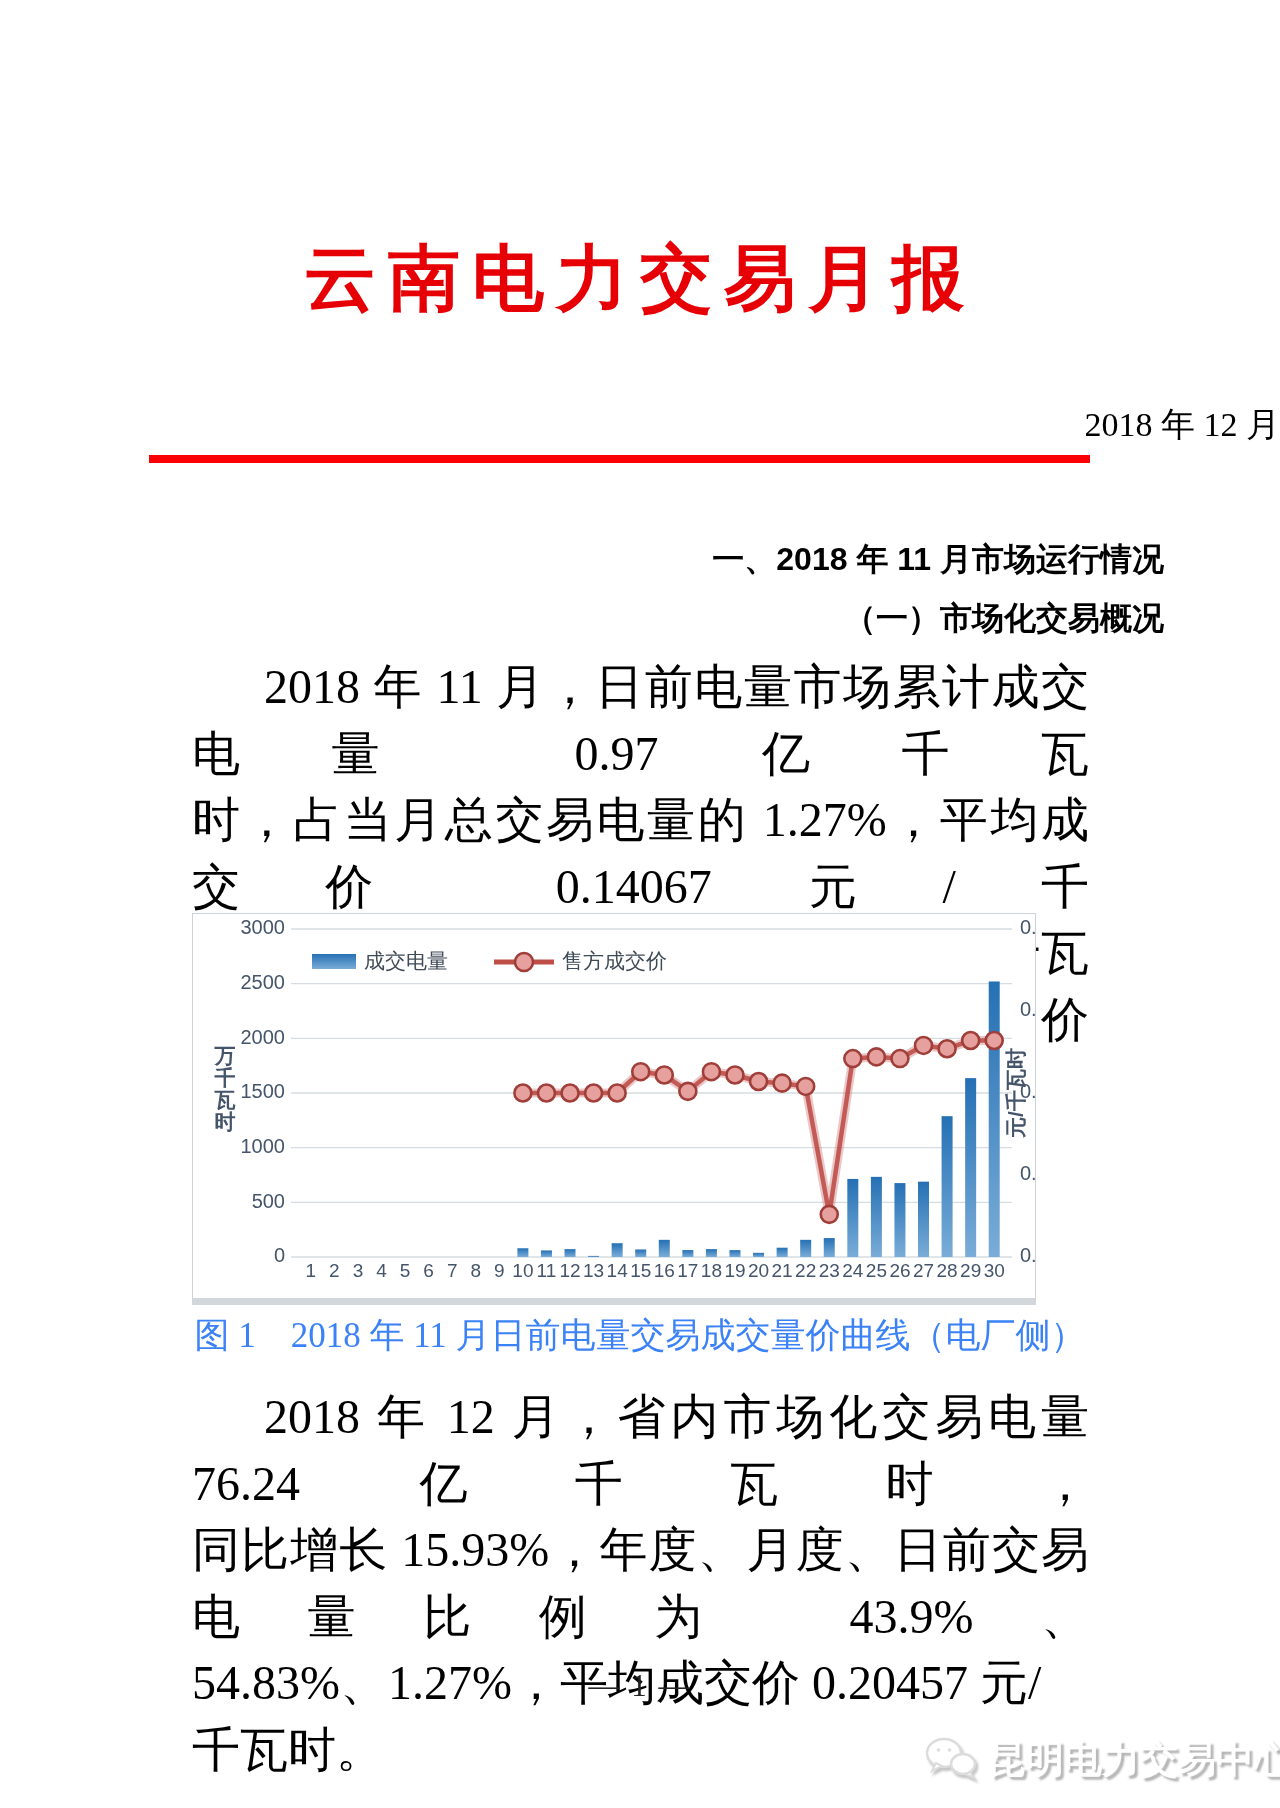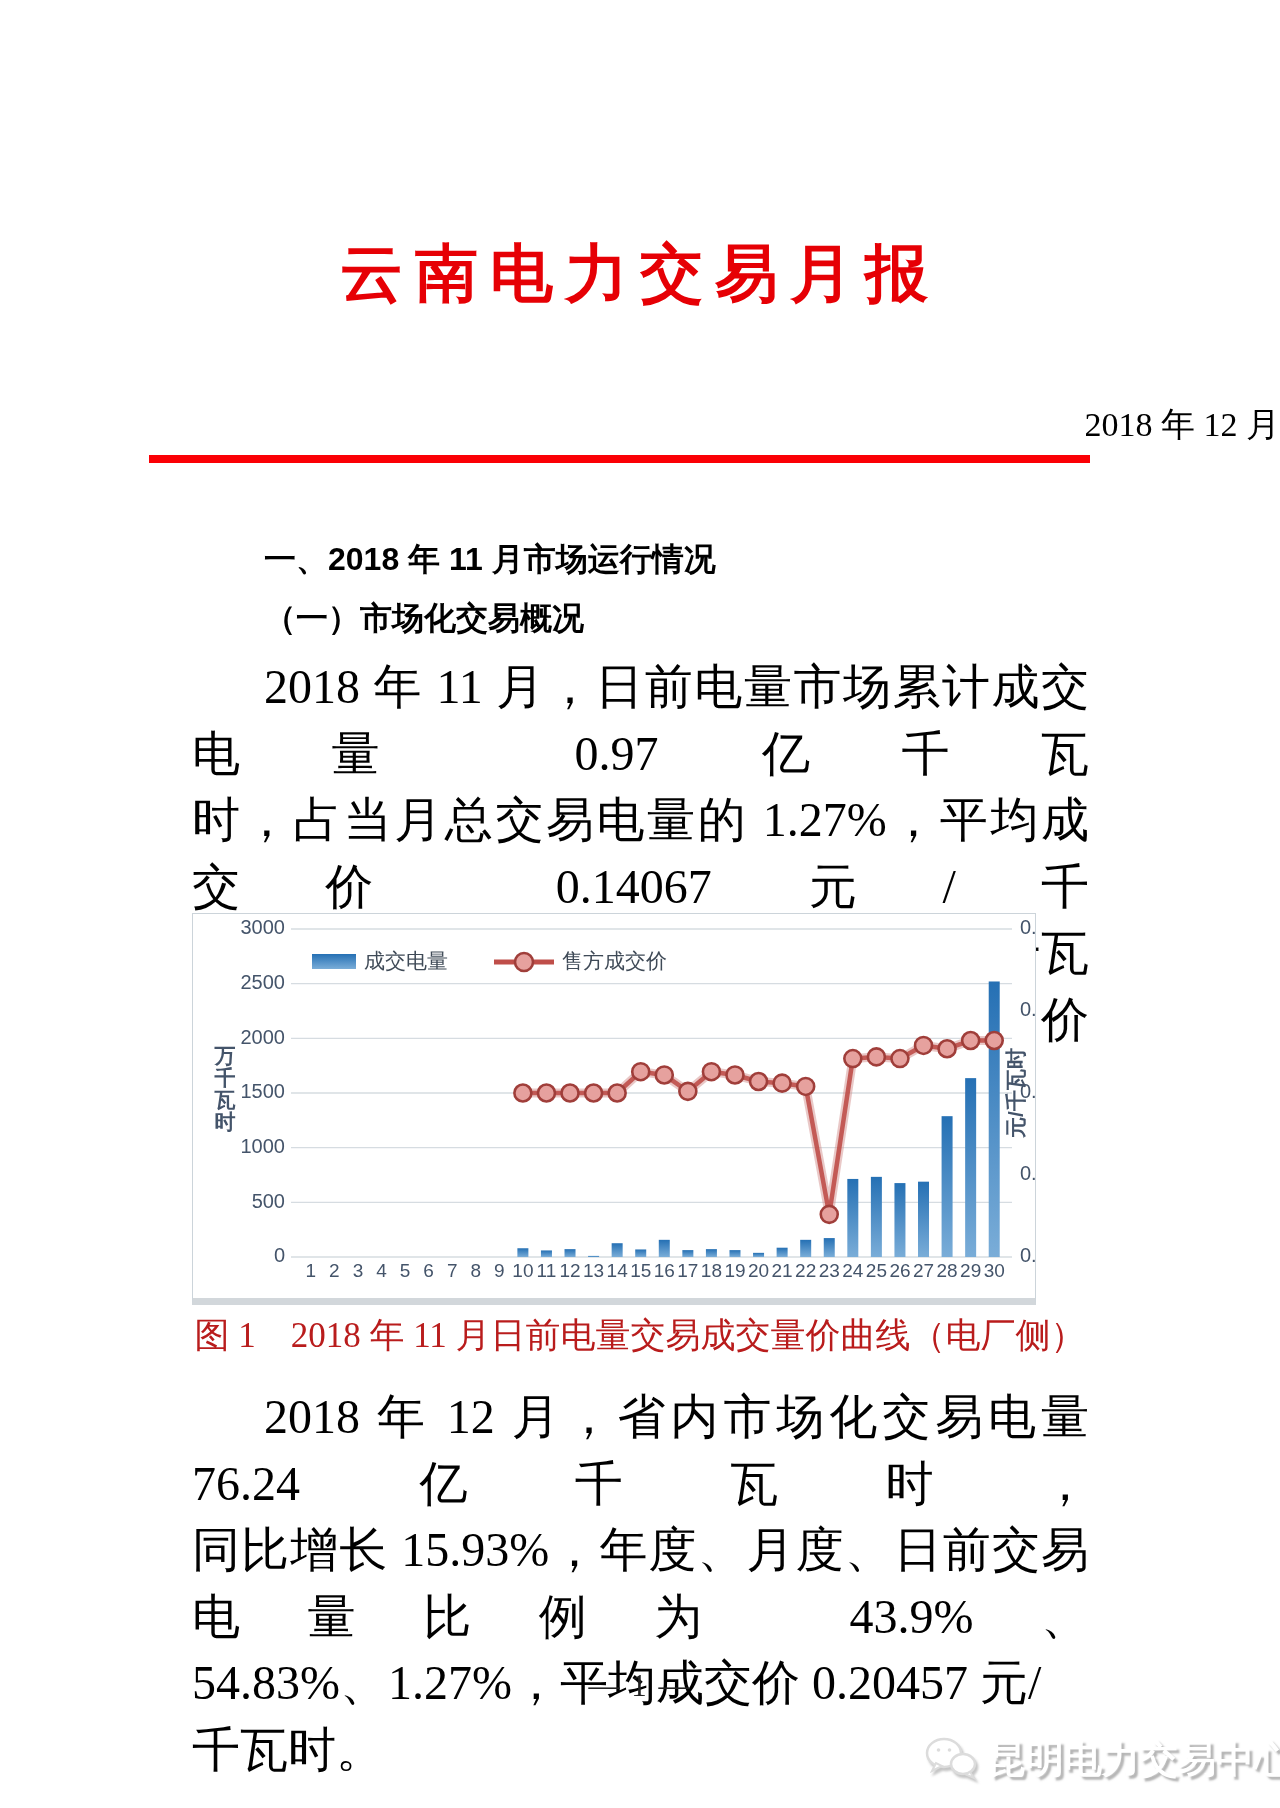--- a/index.html
+++ b/index.html
@@ -2,52 +2,52 @@
 <html><head>
 <meta charset="utf-8">
 <style>
   html,body{margin:0;padding:0;background:#ffffff;}
   .page{
     position:relative;width:1280px;height:1808px;background:#ffffff;overflow:hidden;
     font-family:"Liberation Serif","DejaVu Serif",serif;color:#111;
   }
   .report-title{
     position:absolute;top:242px;left:0;width:1280px;text-align:center;
-    font-size:63px;font-weight:700;letter-spacing:12px;color:#e60005;line-height:1;
+    font-size:72px;font-weight:700;letter-spacing:12px;color:#e60005;line-height:1;
     font-family:"DejaVu Serif","Liberation Serif",serif;
   }
   .report-date{
     position:absolute;top:408px;left:0;width:1280px;text-align:right;
     font-size:34px;line-height:1;color:#000;
   }
   .title-rule{
     position:absolute;top:455px;left:149px;width:941px;height:8px;background:#fb0005;
   }
   .h1,.h2{
     position:absolute;left:192px;width:900px;padding-left:72px;
     font-family:"Liberation Sans","DejaVu Sans",sans-serif;font-weight:700;
-    font-size:32px;line-height:1.1;color:#000;
+    font-size:32px;line-height:1.1;color:#000;text-align:right;
   }
   .h1{top:542px;}
   .h2{top:601px;}
   .para{
     position:absolute;left:192px;width:897px;font-size:48px;line-height:66.5px;color:#000;
   }
   .para .ln{text-align:justify;text-align-last:justify;}
   .para .ln.first{text-indent:72px;}
   .para .ln.last{text-align:left;text-align-last:left;}
   .para1{top:654px;}
   .para2{top:1384px;}
   .chart-box{
     position:absolute;left:192px;top:913px;width:842px;height:384px;background:#fff;
     border:1px solid #ccd4da;border-bottom:7px solid #d2d7db;box-sizing:content-box;
   }
   .figure-caption{
     position:absolute;top:1315px;left:0;width:1280px;text-align:center;
-    font-size:35px;line-height:1.2;color:#b91c1c;
+    font-size:35px;line-height:1.2;color:#3b82f6;
   }
   .page-number{
     position:absolute;top:1668px;left:0;width:1280px;text-align:center;
     font-size:31px;color:#222;letter-spacing:2px;
   }
   .watermark{
     position:absolute;left:922px;top:1734px;display:flex;align-items:center;gap:10px;
   }
   .watermark .wm-text{
     font-family:"Liberation Sans","DejaVu Sans",sans-serif;font-weight:700;font-size:38px;

